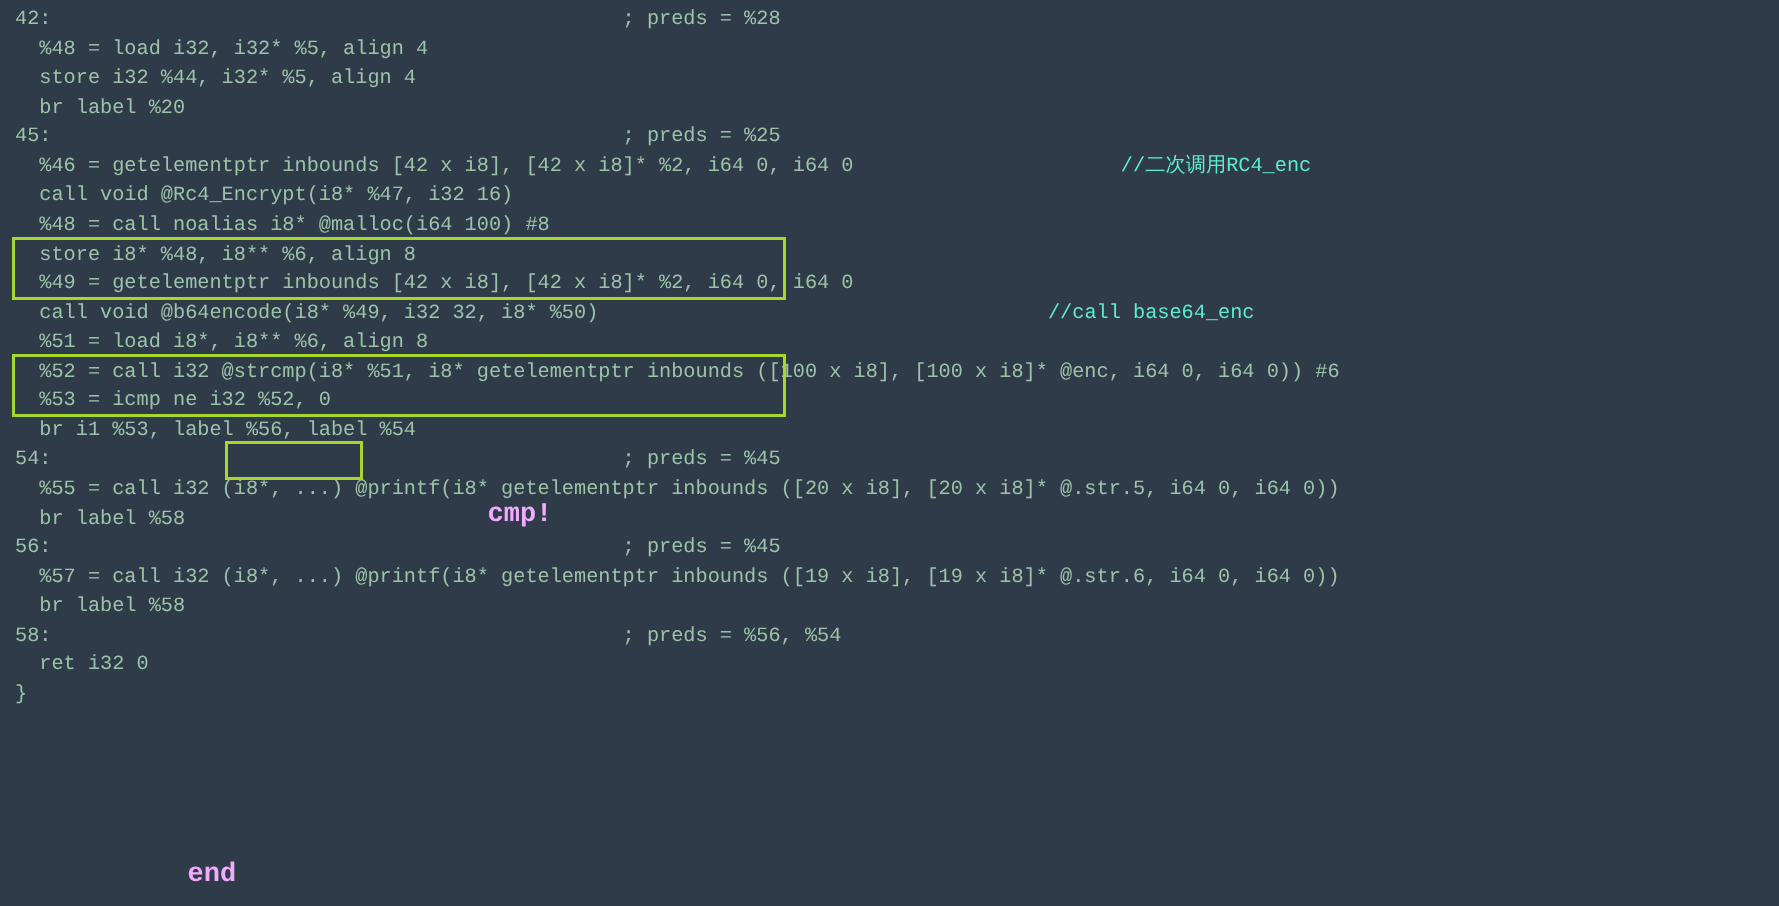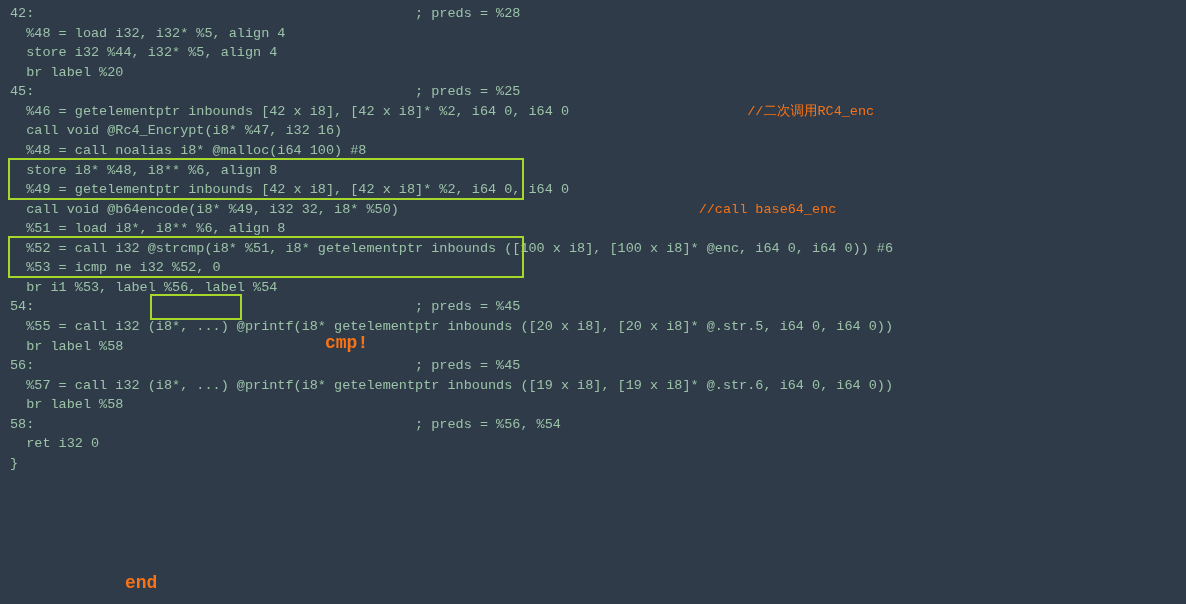--- a/index.html
+++ b/index.html
@@ -11,23 +11,23 @@
     color: #9cc3a8;
     width: 1186px;
     height: 604px;
     overflow: hidden;
     padding: 4px 10px;
   }
   .code-line {
     white-space: pre;
     position: relative;
   }
-  .comment { color: #f97316; }
+  .comment { color: #5eead4; }
   .ann-label {
-    color: #f97316;
+    color: #f0abfc;
     font-weight: bold;
     font-size: 18px;
     position: absolute;
   }
   .hl-box {
     position: absolute;
     border: 2px solid #a6d82c;
     pointer-events: none;
   }
   #box1 { left: 8px;  top: 158px; width: 516px; height: 42px; }

